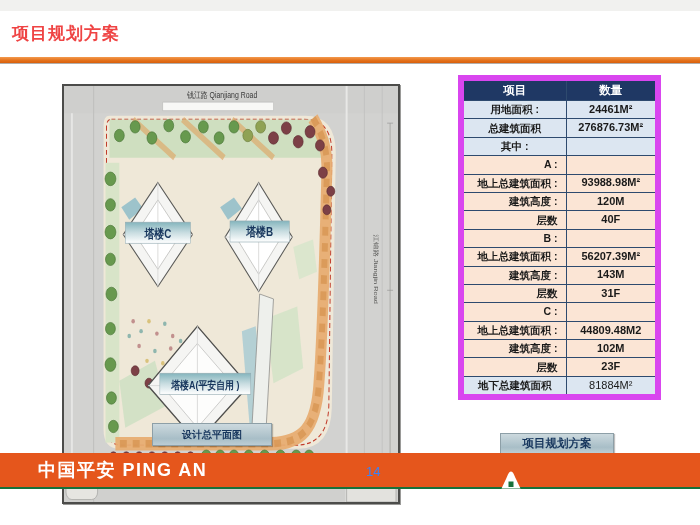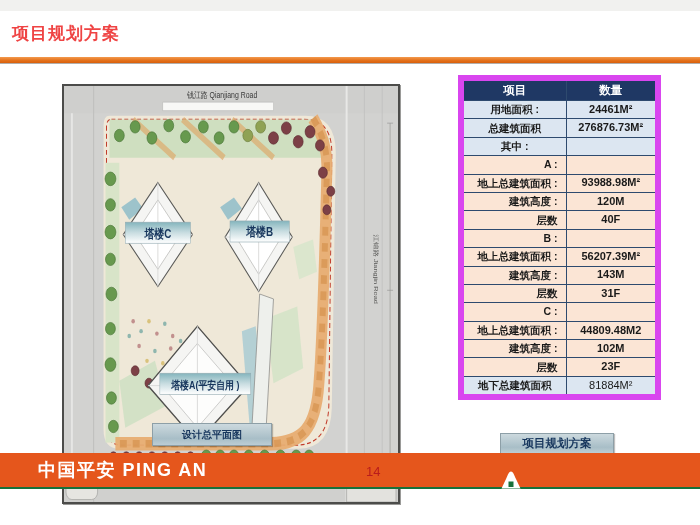--- a/index.html
+++ b/index.html
@@ -35,21 +35,21 @@
   td.val{text-align:center;font-size:11px;font-weight:bold;}
   td.val-reg{font-weight:normal;}
   tr.r-blue td{background:#dce6f1;}
   tr.r-peach td{background:#fbe5d5;}
   td.a-c{text-align:center;}
   td.a-r{text-align:right;padding-right:8px;}
   
   .footer-band{position:absolute;left:0;top:453px;width:700px;height:34px;background:#e5561c;}
   .footer-line{position:absolute;left:0;top:487px;width:700px;height:2px;background:#17713a;}
   .brand{position:absolute;left:38px;top:458px;font-size:18px;font-weight:bold;color:#ffffff;letter-spacing:1.5px;}
-  .page-num{position:absolute;left:366px;top:464px;font-size:13px;color:#b91c1c;}
+  .page-num{position:absolute;left:366px;top:464px;font-size:13px;color:#3b82f6;}
   .tri-logo{position:absolute;left:497px;top:471px;width:28px;height:18px;}
 </style>
 </head>
 <body>
 
 <div class="slide">
   <div class="top-strip"></div>
   <div class="title">项目规划方案</div>
   <div class="title-rule"></div>
 

